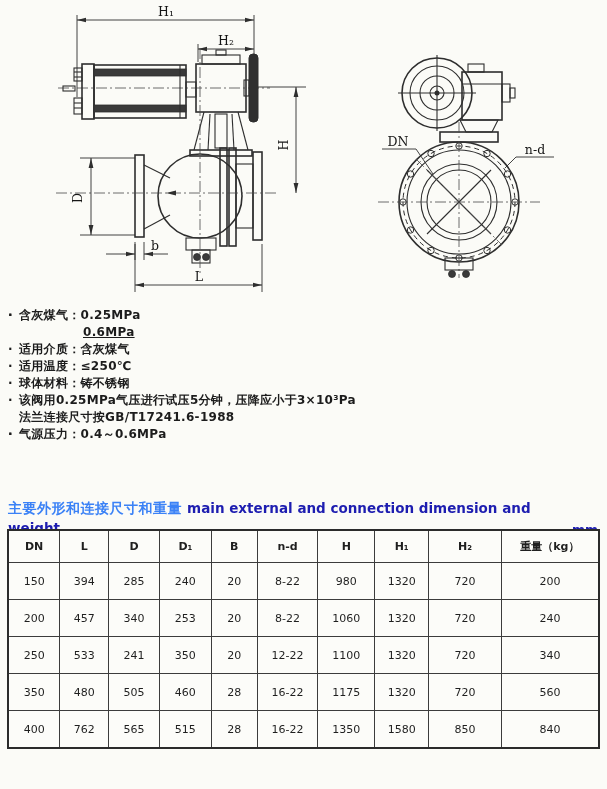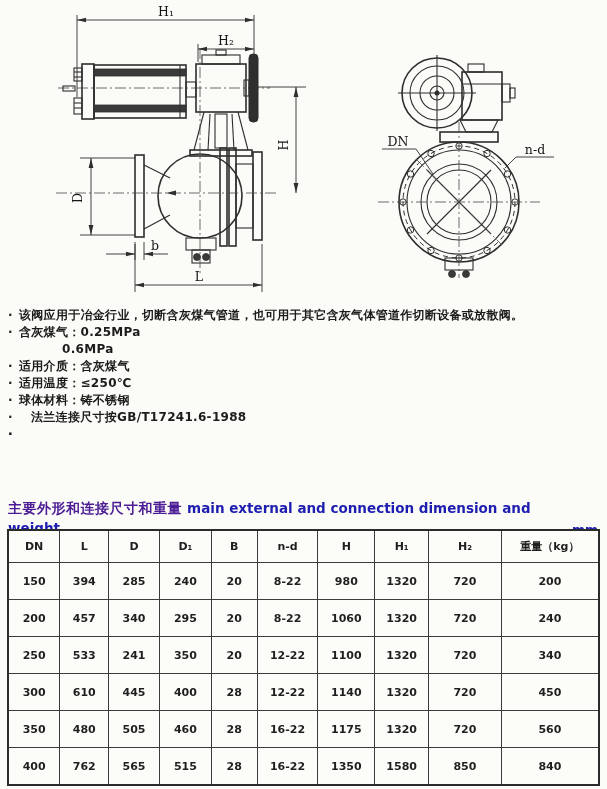--- a/index.html
+++ b/index.html
@@ -23,36 +23,36 @@
   svg .cl{stroke:#4a4a4a;stroke-width:.8;fill:none;stroke-dasharray:11 3 2 3;}
   svg .dim{stroke:#2e2e2e;stroke-width:.9;fill:none;}
   svg .bolt{stroke:#2e2e2e;stroke-width:1;fill:none;}
   svg text{font-family:"DejaVu Serif","Liberation Serif",serif;font-size:12.5px;fill:#161616;}
 
   
   .notes{position:absolute;left:6px;top:307px;width:596px;margin:0;padding:0;list-style:none;}
   .notes li{position:relative;padding-left:13px;font-size:12px;line-height:17px;font-weight:600;letter-spacing:.3px;}
   .notes .dot{position:absolute;left:2px;top:0;}
   .note-sub{font-weight:600;}
-  .notes li:nth-child(2) .note-sub{margin-left:43px;}
-  .notes li:nth-child(6) .note-sub{margin-left:12px;}
+  .notes li:nth-child(2) .note-sub{margin-left:64px;text-decoration:underline;}
+  .notes li:nth-child(6) .note-sub{margin-left:0;}
 
   
   .title-row{position:absolute;left:8px;top:498px;width:592px;display:flex;justify-content:space-between;align-items:flex-end;}
-  .title-zh{font-size:14px;font-weight:bold;color:#4c1d95;letter-spacing:.5px;}
+  .title-zh{font-size:14px;font-weight:bold;color:#3b82f6;letter-spacing:.5px;}
   .title-en{font-size:13.5px;font-weight:bold;color:#1d1db0;}
   .unit{font-size:12.5px;font-weight:bold;color:#1d1db0;padding-right:2px;}
 
   
   .dims{position:absolute;left:7px;top:529px;width:593px;border-collapse:collapse;table-layout:fixed;
         border:2px solid #2b2b2b;background:#fcfcf9;}
   .dims th,.dims td{border:1px solid #3c3c3c;text-align:center;vertical-align:middle;
         font-size:11px;color:#1f1f1f;padding:0;}
   .dims th{height:31px;font-weight:bold;}
-  .dims td{height:36px;font-weight:700;margin-left:20px;}
+  .dims td{height:36px;font-weight:400;margin-left:20px;}
 </style>
 </head>
 <body>
 
 <div class="page">
 
   <div class="drawings">
 
     <svg class="svg-side" width="340" height="300" viewBox="0 0 340 300">
 
@@ -234,28 +234,28 @@
 
       <g>
         <text x="177" y="126" text-anchor="middle">n-d</text>
         <line class="dim" x1="158" y1="129" x2="196" y2="129"></line>
         <line class="dim" x1="158" y1="129" x2="147" y2="140"></line>
       </g>
     </svg>
   </div>
 
   <ul class="notes" id="notes">
-      <li><span class="dot">·</span><span class="note-text">该阀应用于冶金行业，切断含灰煤气管道，也可用于其它含灰气体管道作切断设备或放散阀。</span></li>
+      <li><span class="dot">·</span></li>
       <li><span class="dot">·</span><span class="note-text">含灰煤气：0.25MPa</span><div class="note-sub">0.6MPa</div></li>
       <li><span class="dot">·</span><span class="note-text">适用介质：含灰煤气</span></li>
       <li><span class="dot">·</span><span class="note-text">适用温度：≤250℃</span></li>
       <li><span class="dot">·</span><span class="note-text">球体材料：铸不锈钢</span></li>
-      <li><span class="dot">·</span><div class="note-sub">法兰连接尺寸按GB/T17241.6-1988</div></li>
+      <li><span class="dot">·</span><span class="note-text">该阀用0.25MPa气压进行试压5分钟，压降应小于3×10³Pa</span><div class="note-sub">法兰连接尺寸按GB/T17241.6-1988</div></li>
       <li><span class="dot">·</span></li>
-      <li><span class="dot">·</span></li>
+      <li><span class="dot">·</span><span class="note-text">气源压力：0.4～0.6MPa</span></li>
     </ul>
 
   <div class="title-row">
     <div>
       <span class="title-zh">主要外形和连接尺寸和重量</span>
       <span class="title-en">main external and connection dimension and weight</span>
     </div>
     <span class="unit">mm</span>
   </div>
 
@@ -296,53 +296,41 @@
           <td>8-22</td>
           <td>980</td>
           <td>1320</td>
           <td>720</td>
           <td>200</td>
         </tr>
         <tr>
           <td>200</td>
           <td>457</td>
           <td>340</td>
-          <td>295</td>
+          <td>253</td>
           <td>20</td>
           <td>8-22</td>
           <td>1060</td>
           <td>1320</td>
           <td>720</td>
           <td>240</td>
         </tr>
         <tr>
           <td>250</td>
           <td>533</td>
           <td>241</td>
           <td>350</td>
           <td>20</td>
           <td>12-22</td>
           <td>1100</td>
           <td>1320</td>
           <td>720</td>
           <td>340</td>
         </tr>
         <tr>
-          <td>300</td>
-          <td>610</td>
-          <td>445</td>
-          <td>400</td>
-          <td>28</td>
-          <td>12-22</td>
-          <td>1140</td>
-          <td>1320</td>
-          <td>720</td>
-          <td>450</td>
-        </tr>
-        <tr>
           <td>350</td>
           <td>480</td>
           <td>505</td>
           <td>460</td>
           <td>28</td>
           <td>16-22</td>
           <td>1175</td>
           <td>1320</td>
           <td>720</td>
           <td>560</td>

